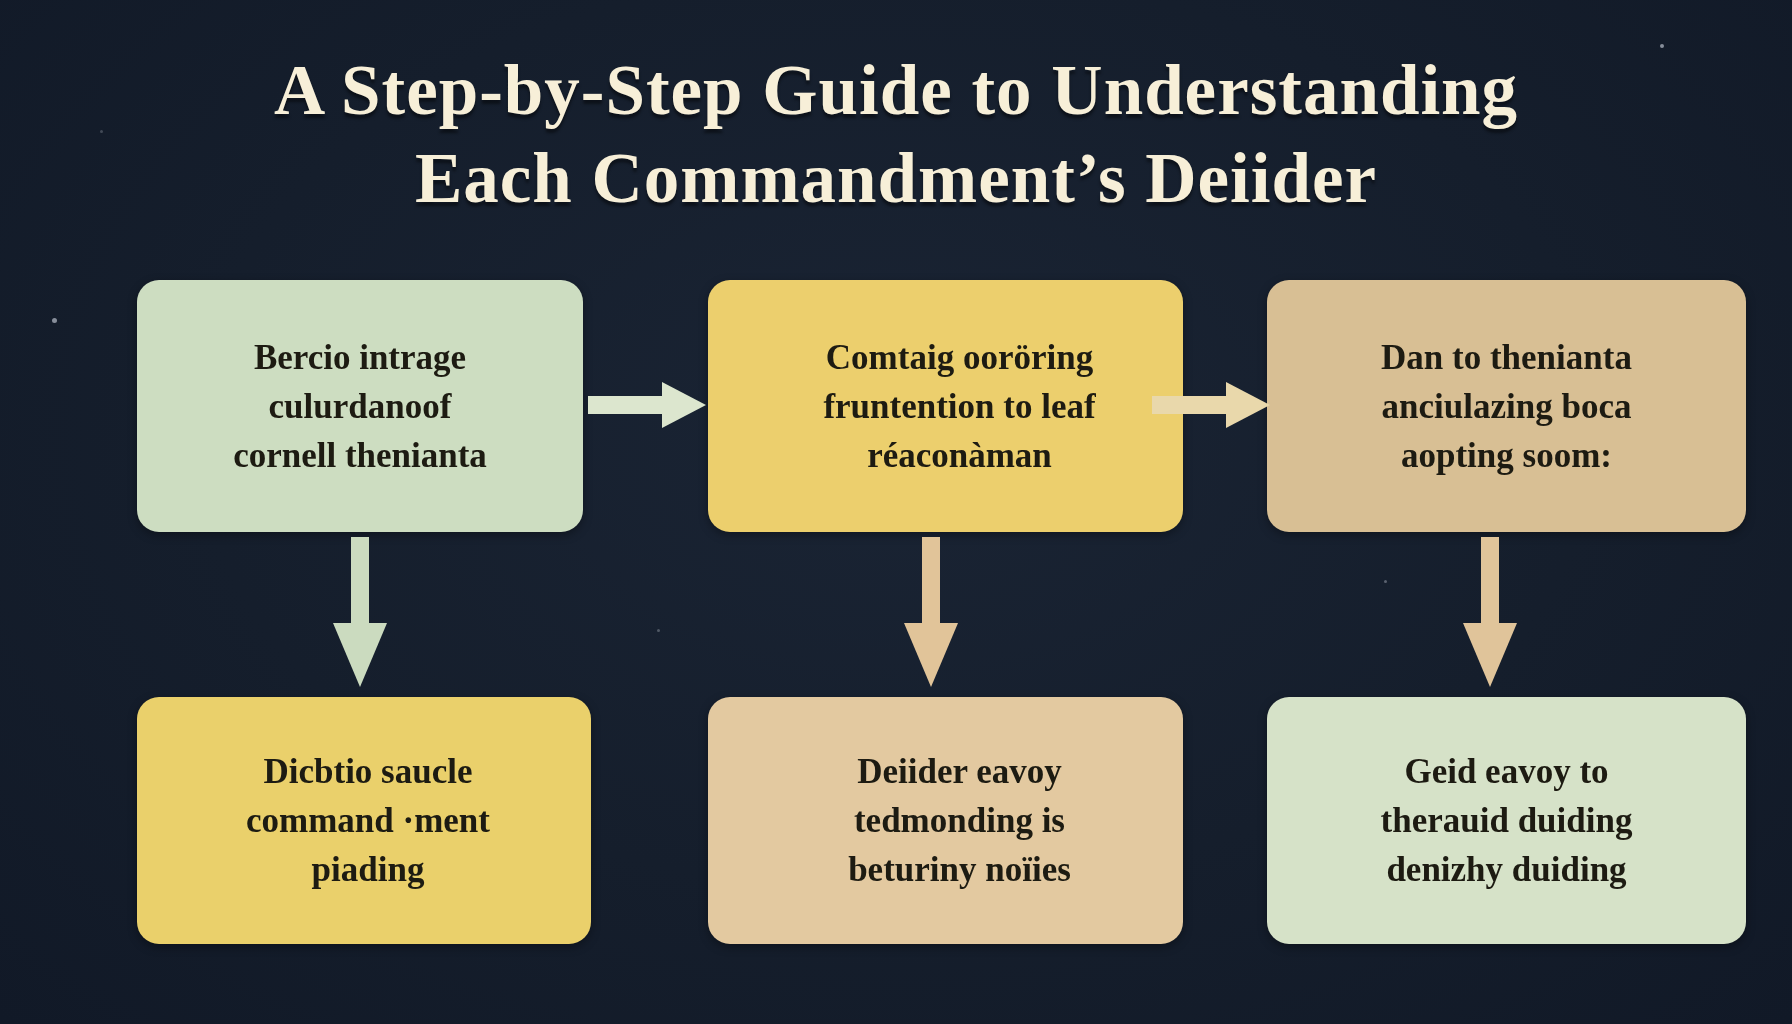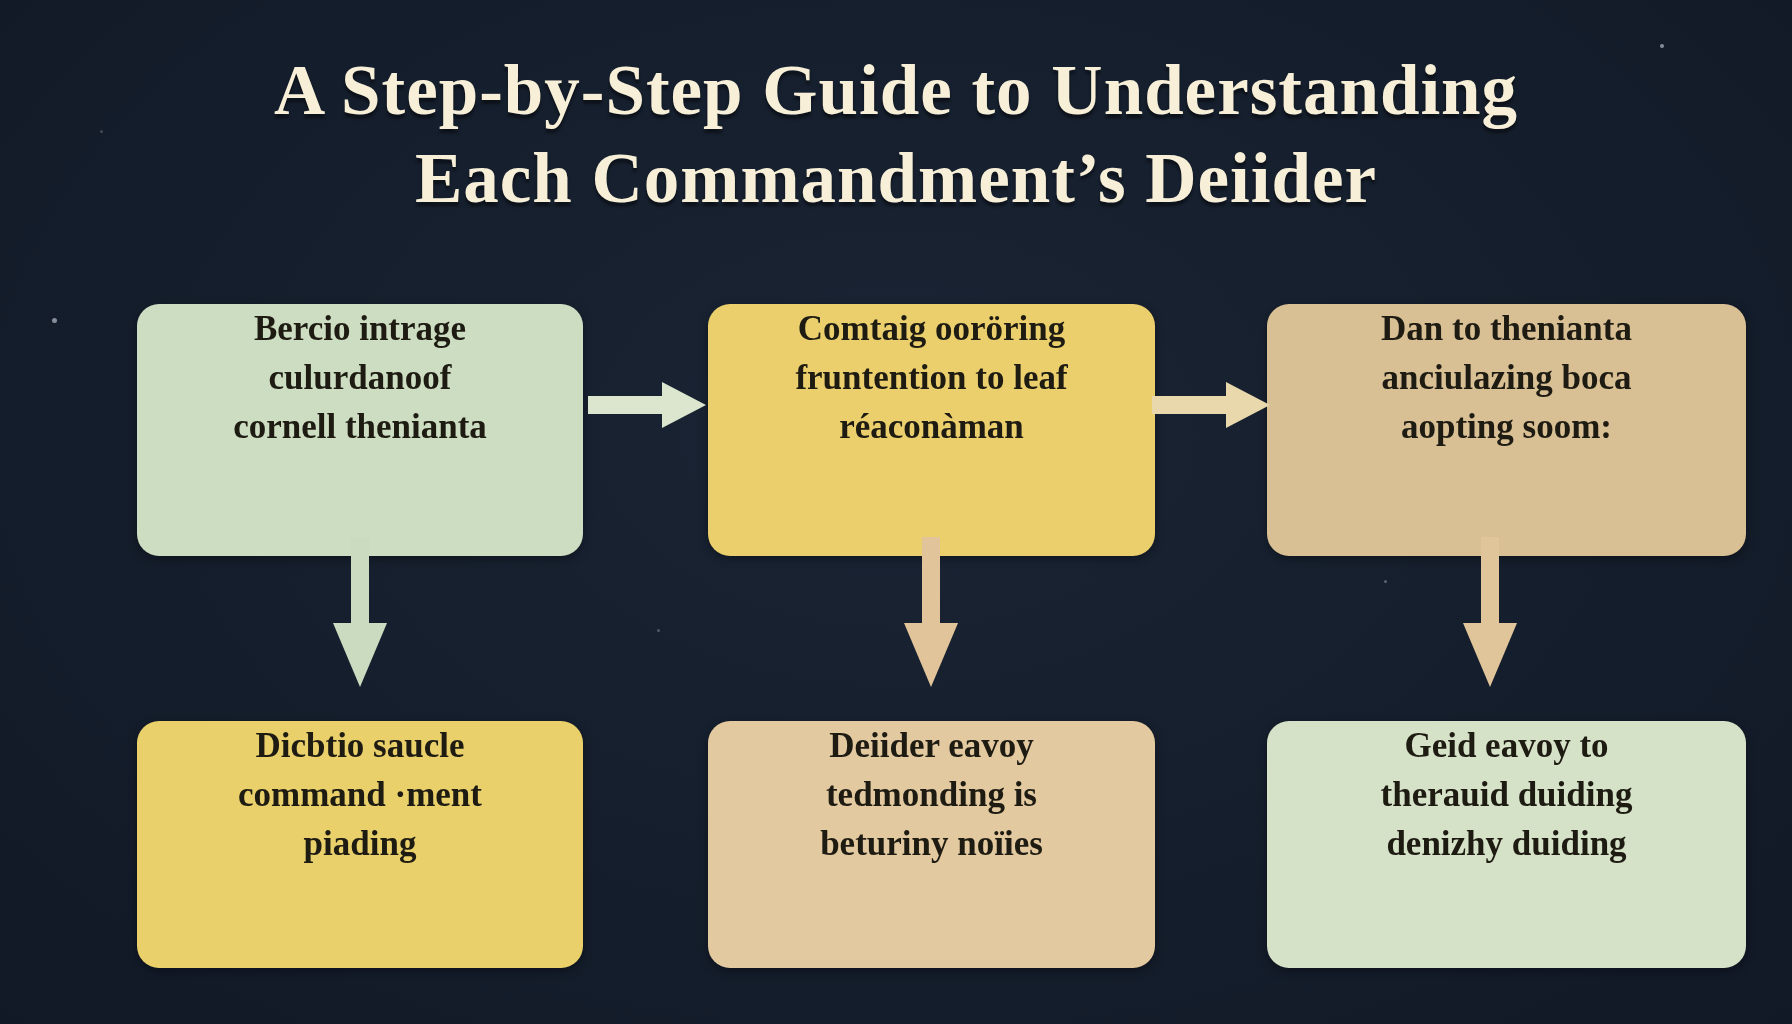--- a/index.html
+++ b/index.html
@@ -25,36 +25,36 @@
     font-size: 71px;
     line-height: 88px;
     letter-spacing: 1px;
     color: #f7efd8;
     text-shadow: 0 4px 3px rgba(0,0,0,0.45);
   }
   .box {
     position: absolute;
     border-radius: 22px;
     display: flex;
+    align-items: center;
     justify-content: center;
     text-align: center;
     box-shadow: 0 3px 10px rgba(0,0,0,0.35);
-    margin-top: 24px;
   }
   .box-text {
     font-weight: bold;
     font-size: 35px;
     line-height: 49px;
     color: #1d1b12;
     padding: 0 18px;
   }
   .row1 { top: 280px; height: 252px; }
   .row2 { top: 697px; height: 247px; }
   .col1 { left: 137px; width: 446px; }
-  .col2 { left: 708px; width: 447px; }
+  .col2 { left: 708px; width: 447px; padding-left: 28px; }
   .col3 { left: 1267px; width: 479px; }
   .arrow { position: absolute; }
   .speck {
     position: absolute;
     border-radius: 50%;
     background: rgba(230,235,245,0.55);
   }
 </style>
 </head>
 <body>
@@ -83,21 +83,21 @@
   </div>
 
   <div class="box row1 col3" style="background: rgb(216, 191, 148);">
     <div class="box-text">
       <div>Dan to thenianta</div>
       <div>anciulazing boca</div>
       <div>aopting soom:</div>
     </div>
   </div>
 
-  <div class="box row2 col1" style="background: rgb(234, 208, 107);">
+  <div class="box row2 col1" style="background: rgb(234, 208, 107); padding-left: 8px;">
     <div class="box-text">
       <div>Dicbtio saucle</div>
       <div>command ·ment</div>
       <div>piading</div>
     </div>
   </div>
 
   <div class="box row2 col2" style="background: rgb(227, 201, 160);">
     <div class="box-text">
       <div>Deiider eavoy</div>

